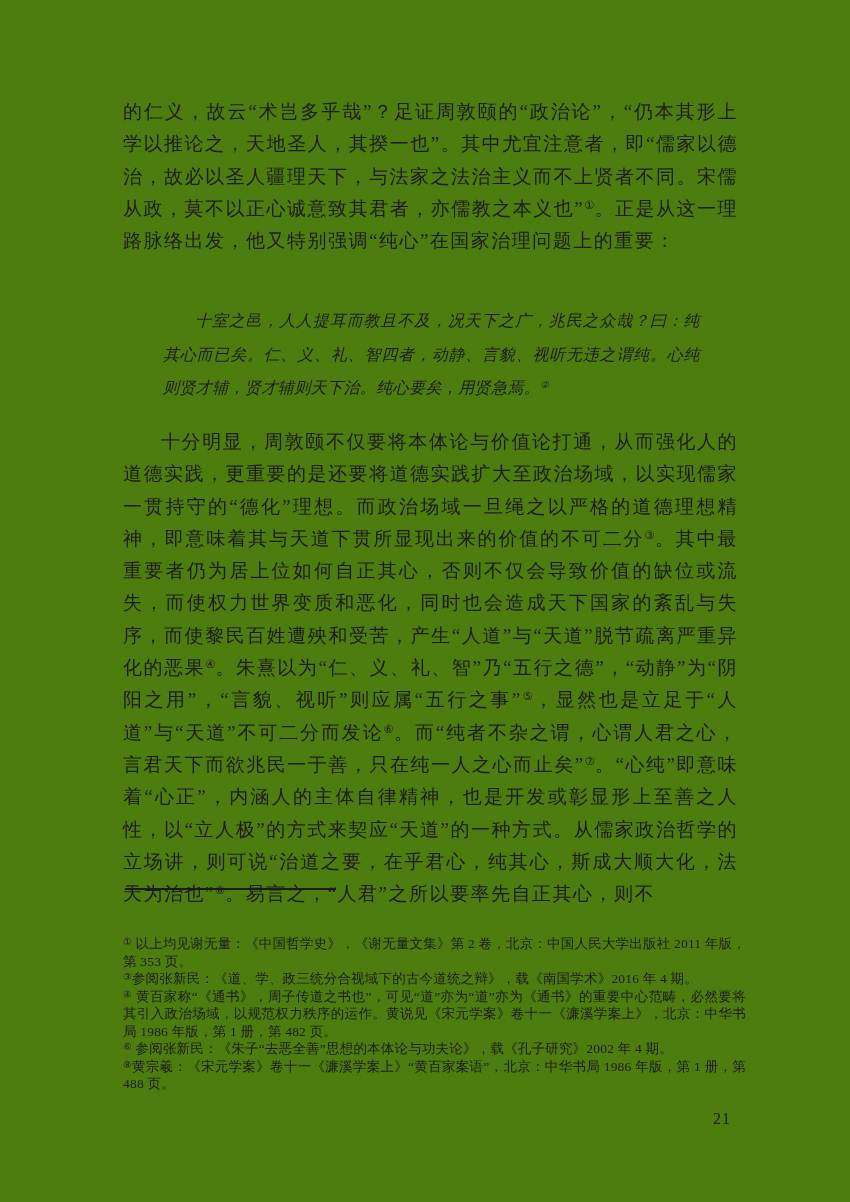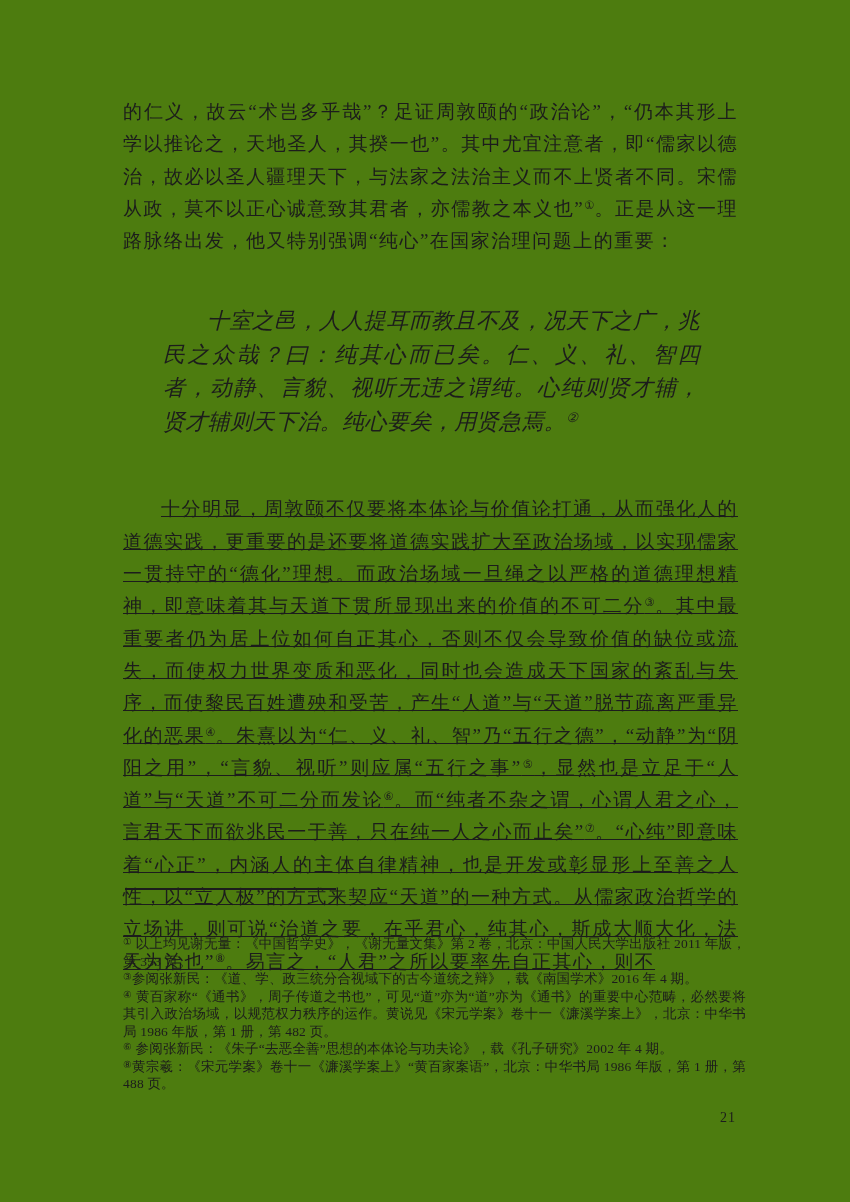--- a/index.html
+++ b/index.html
@@ -25,25 +25,24 @@
     text-justify: inter-character;
   }
   .main-text p.body {
     margin: 0;
     font-size: 19px;
     line-height: 32.3px;
     letter-spacing: 1.5px;
   }
   .main-text p.body.indent {
     text-indent: 2em;
-    text-decoration: underline;
   }
   .main-text p.quote {
-    margin: 47px 38px 55px 40px;
-    font-size: 22px;
+    margin: 47px 38px 21px 40px;
+    font-size: 16px;
     line-height: 33.5px;
     letter-spacing: 0.4px;
     font-style: italic;
     text-indent: 2em;
   }
   .main-text sup {
     font-size: 0.60em;
     vertical-align: 0.55em;
     letter-spacing: 0;
     line-height: 0;
@@ -71,25 +70,25 @@
     line-height: 17.5px;
     letter-spacing: 0.2px;
   }
   .footnotes sup {
     font-size: 0.72em;
     vertical-align: 0.35em;
     line-height: 0;
   }
   .page-number {
     position: absolute;
-    left: 720px;
+    left: 700px;
     top: 1110px;
     width: 44px;
-    text-align: left;
-    font-size: 14px;
+    text-align: center;
+    font-size: 16px;
     letter-spacing: 1px;
   }
 </style>
 </head>
 <body>
 
 <div class="page">
   <div class="main-text">
       <p class="body">的仁义，故云“术岂多乎哉”？足证周敦颐的“政治论”，“仍本其形上学以推论之，天地圣人，其揆一也”。其中尤宜注意者，即“儒家以德治，故必以圣人疆理天下，与法家之法治主义而不上贤者不同。宋儒从政，莫不以正心诚意致其君者，亦儒教之本义也”<sup>①</sup>。正是从这一理路脉络出发，他又特别强调“纯心”在国家治理问题上的重要：</p>
       <p class="quote indent">十室之邑，人人提耳而教且不及，况天下之广，兆民之众哉？曰：纯其心而已矣。仁、义、礼、智四者，动静、言貌、视听无违之谓纯。心纯则贤才辅，贤才辅则天下治。纯心要矣，用贤急焉。<sup>②</sup></p>

